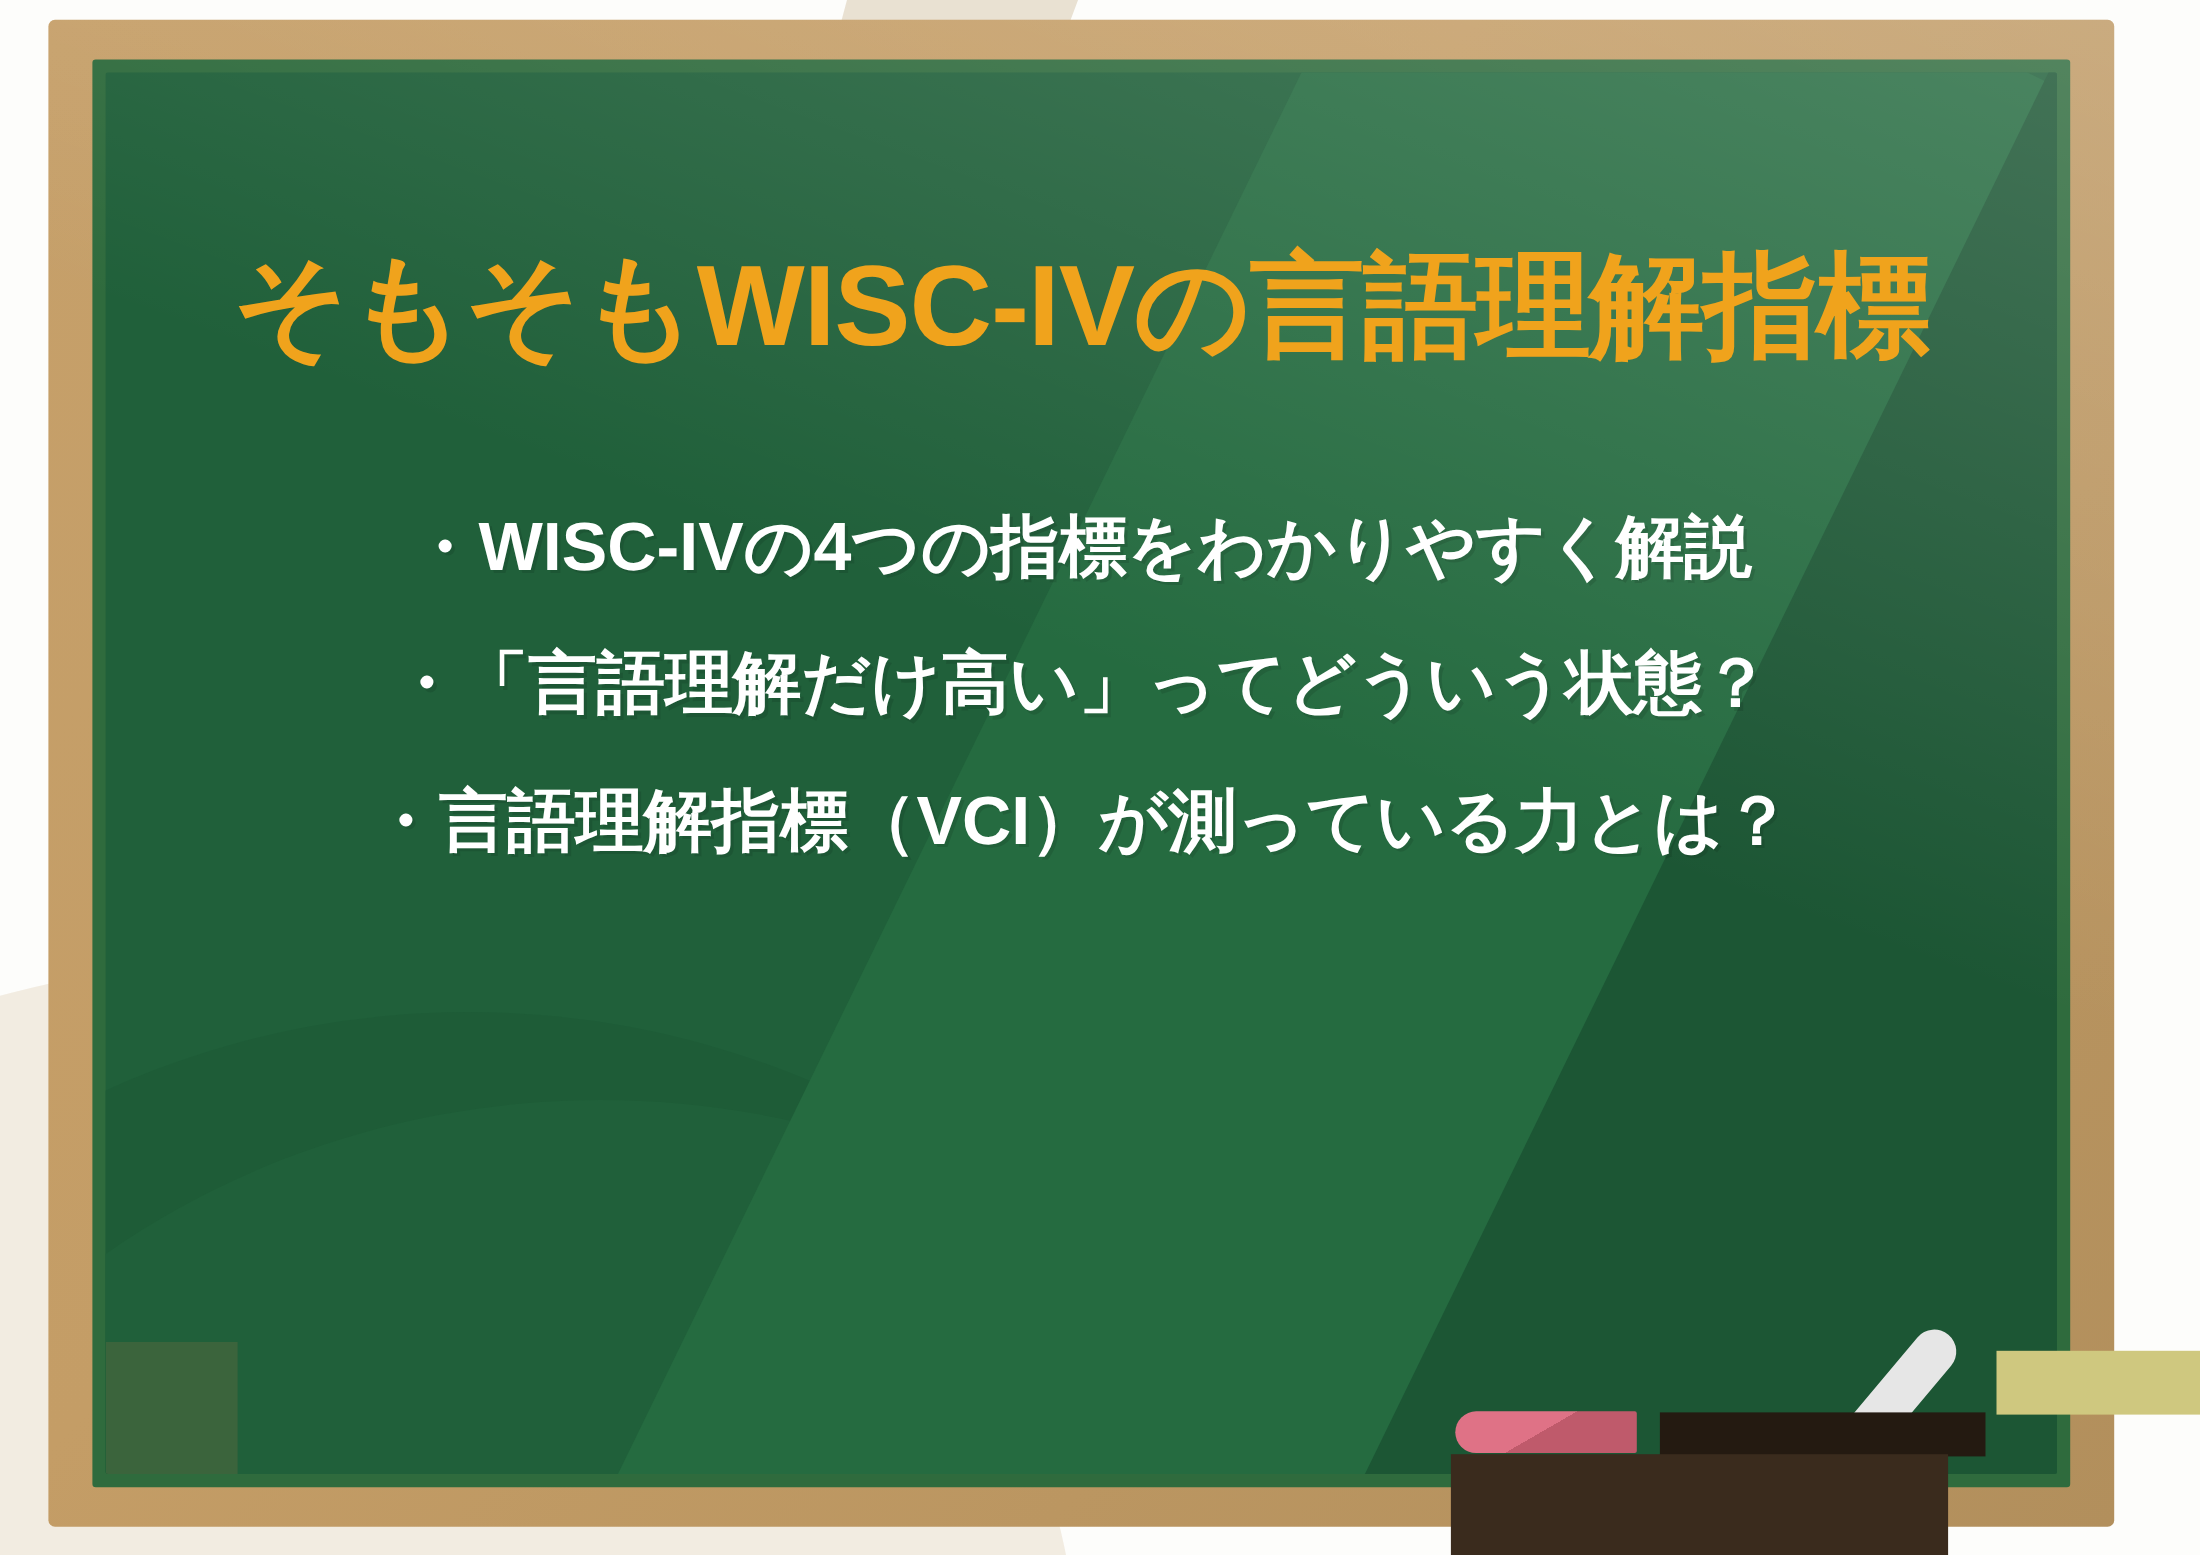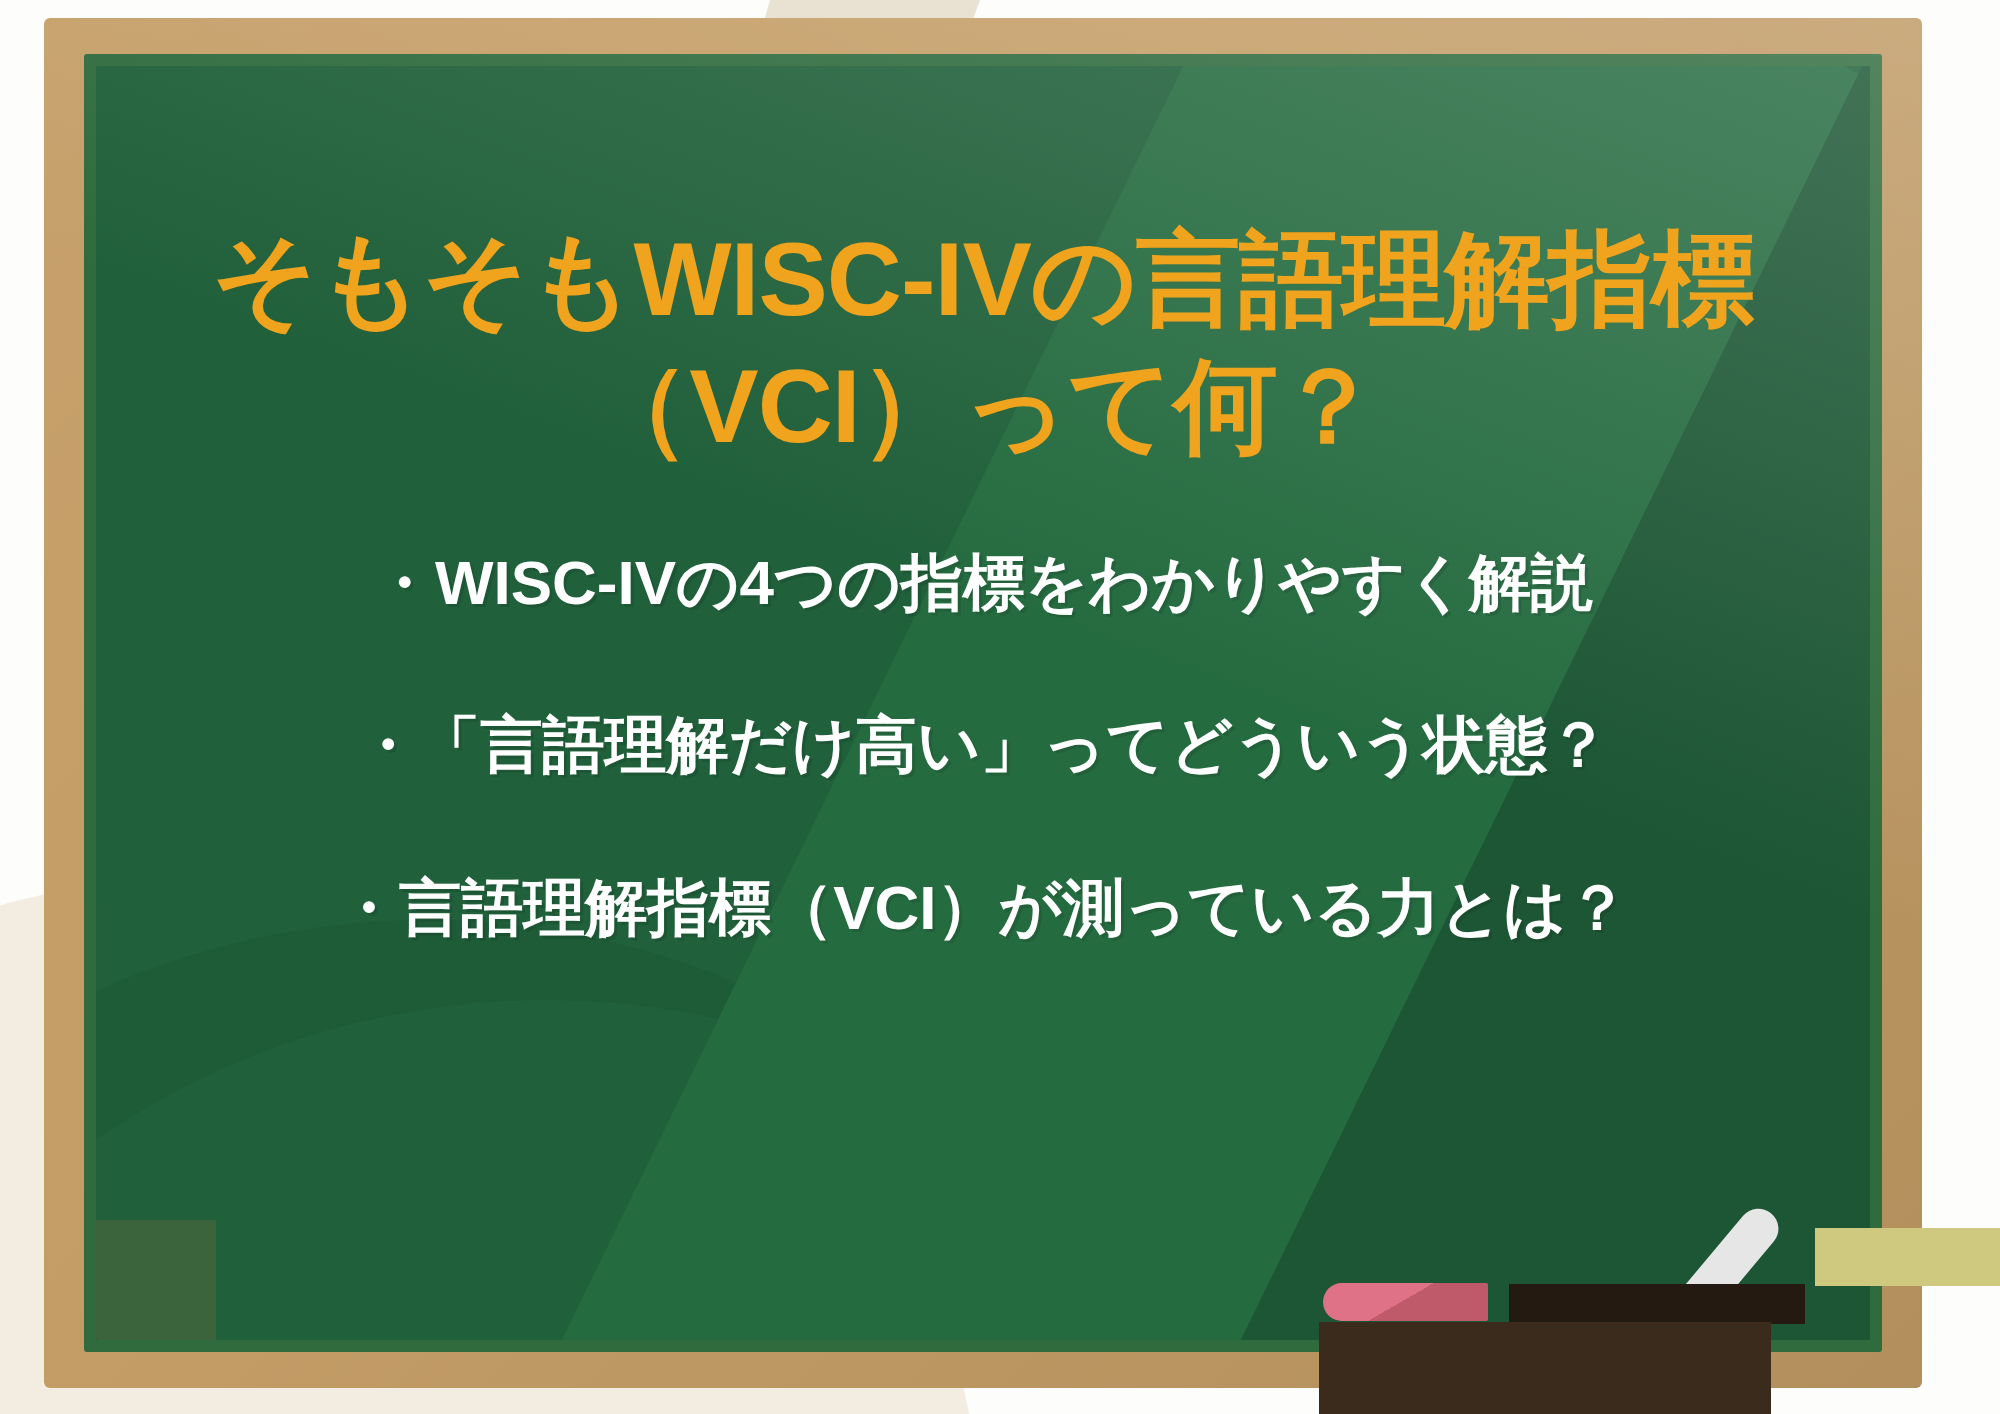--- a/index.html
+++ b/index.html
@@ -120,25 +120,25 @@
     color:#f0a31c;
     font-weight:900;
     font-size:104px;
     line-height:1.22;
     letter-spacing:-1px;
     max-width:1620px;
   }
   .title .tline{ display:block; }
 
   .bullets{
-    margin-top:76px;
+    margin-top:118px;
     width:100%;
     display:flex; flex-direction:column;
     align-items:center;
-    gap:88px;
+    gap:50px;
   }
   .bullet{
     color:#ffffff;
     font-weight:800;
     font-size:62px;
     line-height:1.2;
     letter-spacing:0px;
     text-shadow:3px 3px 0 rgba(0,0,0,.10);
     white-space:nowrap;
   }
@@ -219,21 +219,20 @@
     <div class="board-surface">
       <div class="streak3"></div>
       <div class="streak4"></div>
       <div class="streak1"></div>
       <div class="streak2"></div>
 
       <div class="content">
 
         <h1 class="title">
           <span class="tline">そもそもWISC-IVの言語理解指標</span>
-          <span class="tline">（VCI）って何？</span>
         </h1>
 
         <div class="bullets">
           <div class="bullet">・WISC-IVの4つの指標をわかりやすく解説</div>
           <div class="bullet">・「言語理解だけ高い」ってどういう状態？</div>
           <div class="bullet">・言語理解指標（VCI）が測っている力とは？</div>
         </div>
 
       </div>
 

